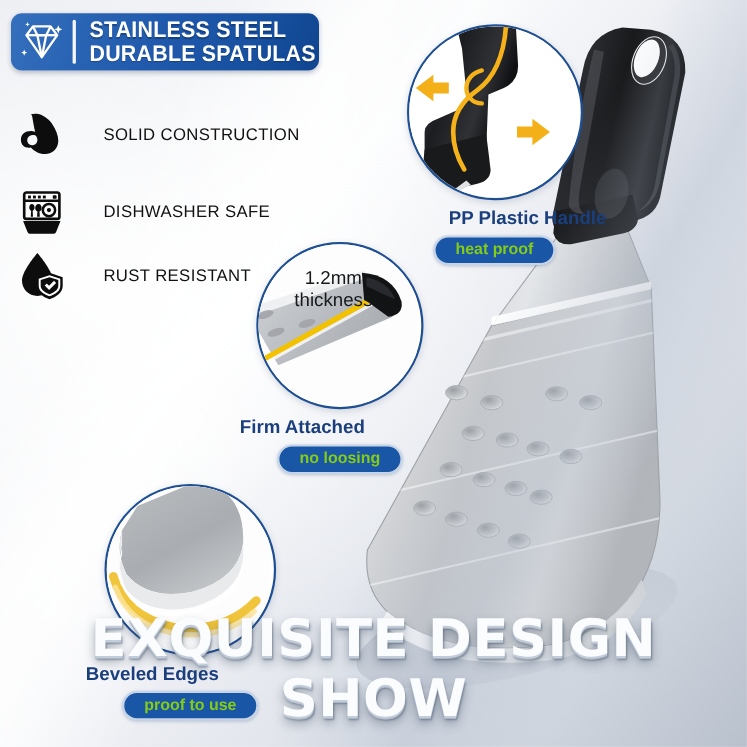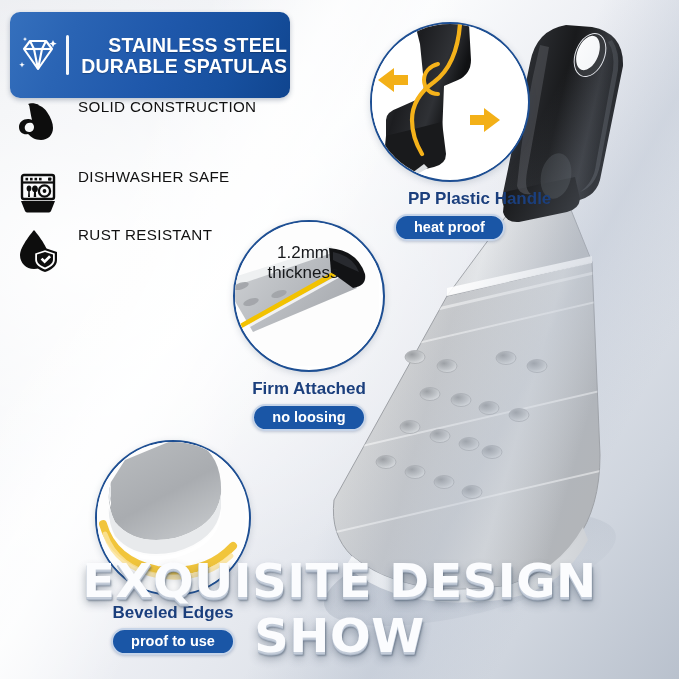--- a/index.html
+++ b/index.html
@@ -15,58 +15,58 @@
   }
   
   #stage .sheen{
     position:absolute;inset:0;pointer-events:none;
     background:linear-gradient(118deg,rgba(255,255,255,0) 20%,rgba(255,255,255,.75) 33%,rgba(255,255,255,0) 46%),
                linear-gradient(118deg,rgba(183,193,208,0) 58%,rgba(170,181,198,.35) 70%,rgba(183,193,208,0) 82%);
   }
 
   
   .badge-head{
-    position:absolute;left:10px;top:12px;width:280px;height:86px;
+    position:absolute;left:10px;top:12px;width:280px;height:52px;
     border-radius:10px;
     background:linear-gradient(112deg,#3570bd 0%,#2a64b4 22%,#1f58ab 52%,#17509f 78%,#10458f 100%);
     box-shadow:0 2px 5px rgba(40,60,90,.30);
-    display:flex;align-items:center;text-align:right;
+    display:flex;align-items:center;
   }
   .badge-head .dia{width:56px;display:flex;align-items:center;justify-content:center;flex:0 0 auto;}
   .badge-head .vline{width:3px;height:40px;background:#fff;border-radius:2px;flex:0 0 auto;opacity:.95;}
   .badge-head .htxt{
     padding-left:13px;color:#fff;line-height:1.04;
     font-weight:700;font-size:20.5px;letter-spacing:.2px;
     transform:scaleX(.95);transform-origin:left center;
     text-shadow:0 1px 1px rgba(0,0,0,.25);
   }
   .badge-head .htxt div{white-space:nowrap;}
 
   
-  .feat{position:absolute;left:14px;display:flex;gap:16px;}
+  .feat{position:absolute;left:14px;display:flex;align-items:center;gap:32px;}
   .feat .ficon{width:48px;height:48px;display:flex;align-items:center;justify-content:center;flex:0 0 auto;}
   .feat .flabel{font-size:15.2px;color:#111;letter-spacing:.35px;white-space:nowrap;}
   #feat0{top:98px;}
   #feat1{top:168px;}
   #feat2{top:226px;}
 
   
   .callout{position:absolute;}
   .callout .circ{
     border-radius:50%;overflow:hidden;position:relative;
     border:2px solid #1e4f93;background:#fff;
     box-shadow:0 2px 7px rgba(40,60,90,.18);
   }
   .callout .cap{
-    text-align:center;color:#1b3f7d;font-weight:700;
+    text-align:left;color:#1b3f7d;font-weight:700;
     font-size:17px;margin-top:7px;white-space:nowrap;
   }
   .callout .pill{
     margin:5px auto 0;display:block;width:max-content;
-    background:#1a56a6;color:#ffffff;font-weight:700;font-size:14.5px;
+    background:#1a56a6;color:#84cc16;font-weight:700;font-size:14.5px;
     padding:3px 18px 4px;border-radius:14px;
     border:2px solid #c6d4e8;
     box-shadow:0 1px 3px rgba(30,60,110,.25);
     white-space:nowrap;
   }
 
   #co-handle{left:362px;top:22px;width:198px;}
   #co-handle .circ{width:156px;height:156px;margin:0 auto 0 8px;}
   #co-handle .cap{text-align:left;padding-left:2px;margin-left:44px;}
   #co-handle .pill{margin-left:32px;margin-right:auto;}

